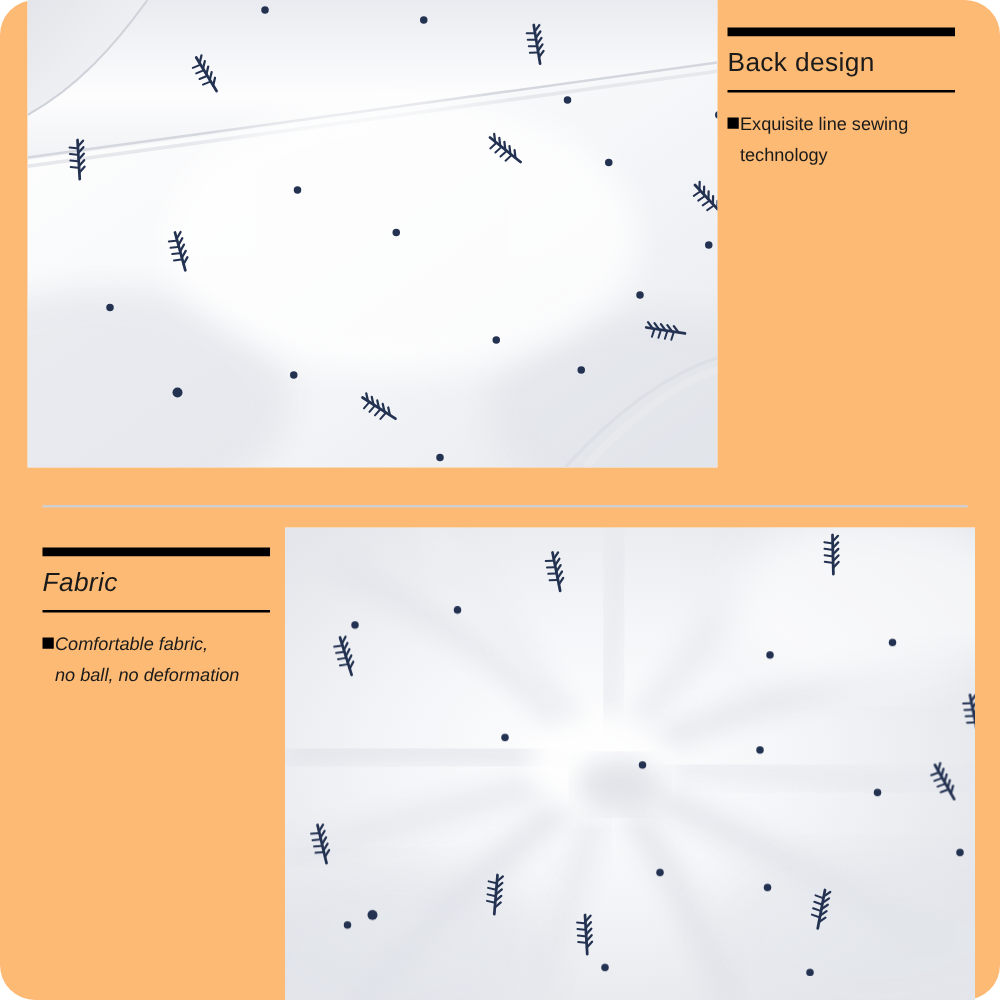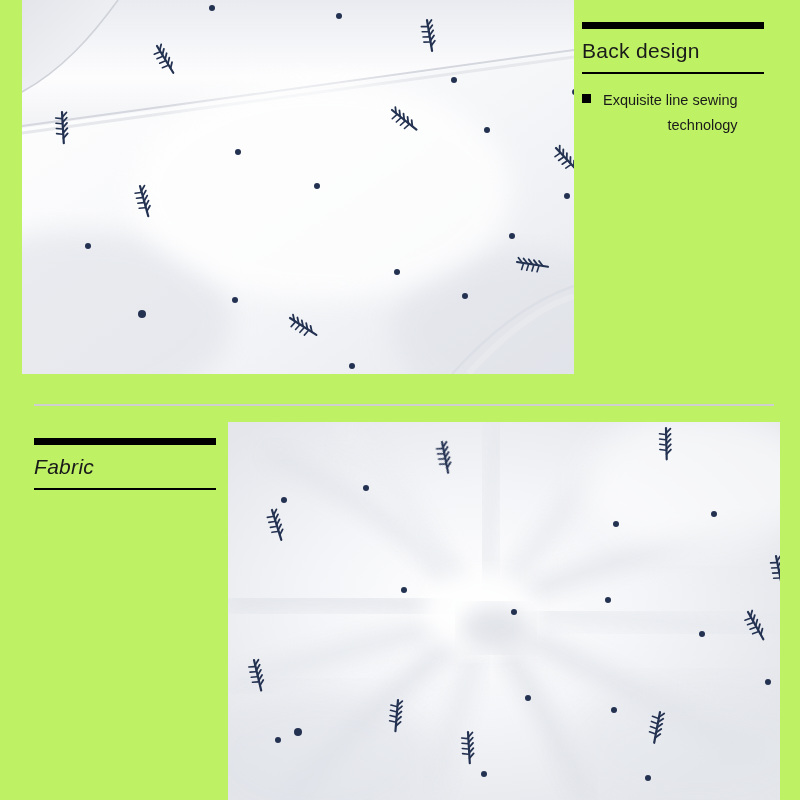--- a/index.html
+++ b/index.html
@@ -12,21 +12,22 @@
     height: 800px;
     font-family: "Liberation Sans", sans-serif;
     position: relative;
     overflow: hidden;
   }
 
   .page {
     position: relative;
     width: 800px;
     height: 800px;
-    background: #bef264;
+    background: #fdba74;
+    border-radius: 28px;
   }
 
   
   .photo {
     position: absolute;
     overflow: hidden;
     background: #f2f3f5;
   }
   .photo .fabric-bg {
     position: absolute;
@@ -75,22 +76,21 @@
   }
   .rule-bottom {
     height: 2px;
     background: #000000;
     width: 182px;
     margin-bottom: 14px;
   }
   .bullet-row {
     display: flex;
     align-items: flex-start;
-    gap: 12px;
-    text-align: right;
+    gap: 1px;
   }
   .bullet-square {
     width: 9px;
     height: 9px;
     background: #000000;
     flex: 0 0 auto;
     margin-top: 6px;
   }
   .bullet-text {
     font-size: 14.5px;
@@ -238,20 +238,25 @@
   </div>
 
   <div id="section-divider"></div>
 
   <div id="section-fabric"></div>
 
   <div id="text-fabric">
     <div class="rule-top"></div>
     <div class="heading">Fabric</div>
     <div class="rule-bottom"></div>
+    <div class="bullet-row">
+      <div class="bullet-square"></div>
+      <div class="bullet-text">Comfortable fabric,
+no ball, no deformation</div>
+    </div>
   </div>
 
   <div class="photo" id="photo-fabric">
     <div class="fabric-bg">
       <svg width="552" height="378" viewBox="0 0 552 378" preserveAspectRatio="none">
         <defs>
           <radialGradient id="swirl" cx="45%" cy="48%" r="62%">
             <stop offset="0%" stop-color="#ffffff"></stop>
             <stop offset="48%" stop-color="#f4f5f8"></stop>
             <stop offset="100%" stop-color="#e4e6eb"></stop>

